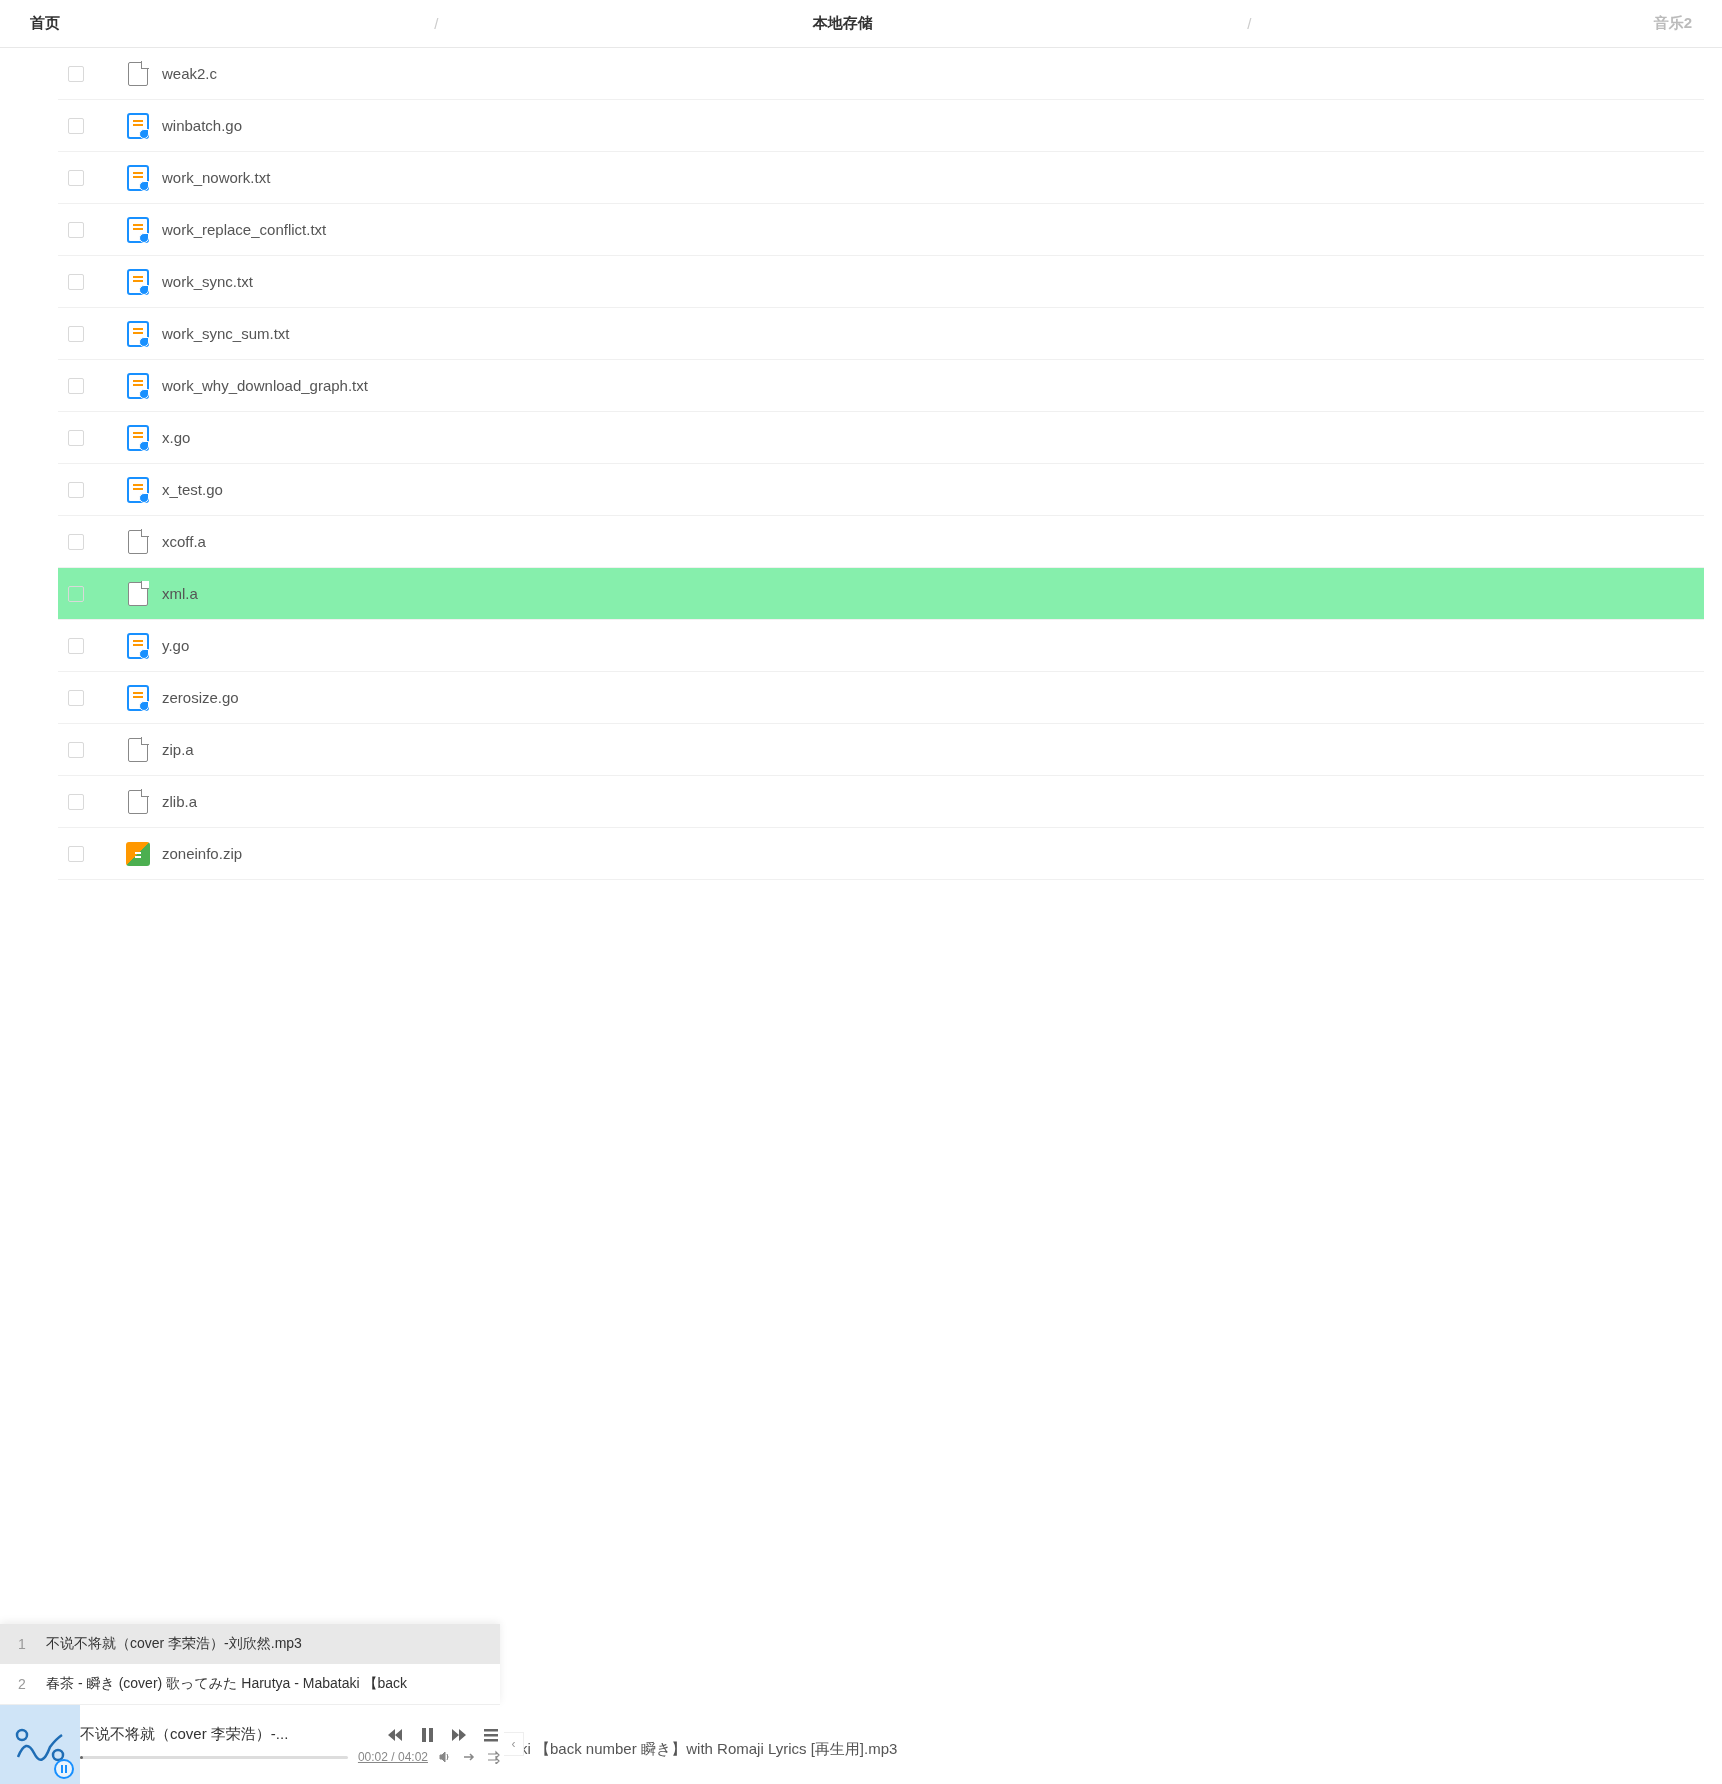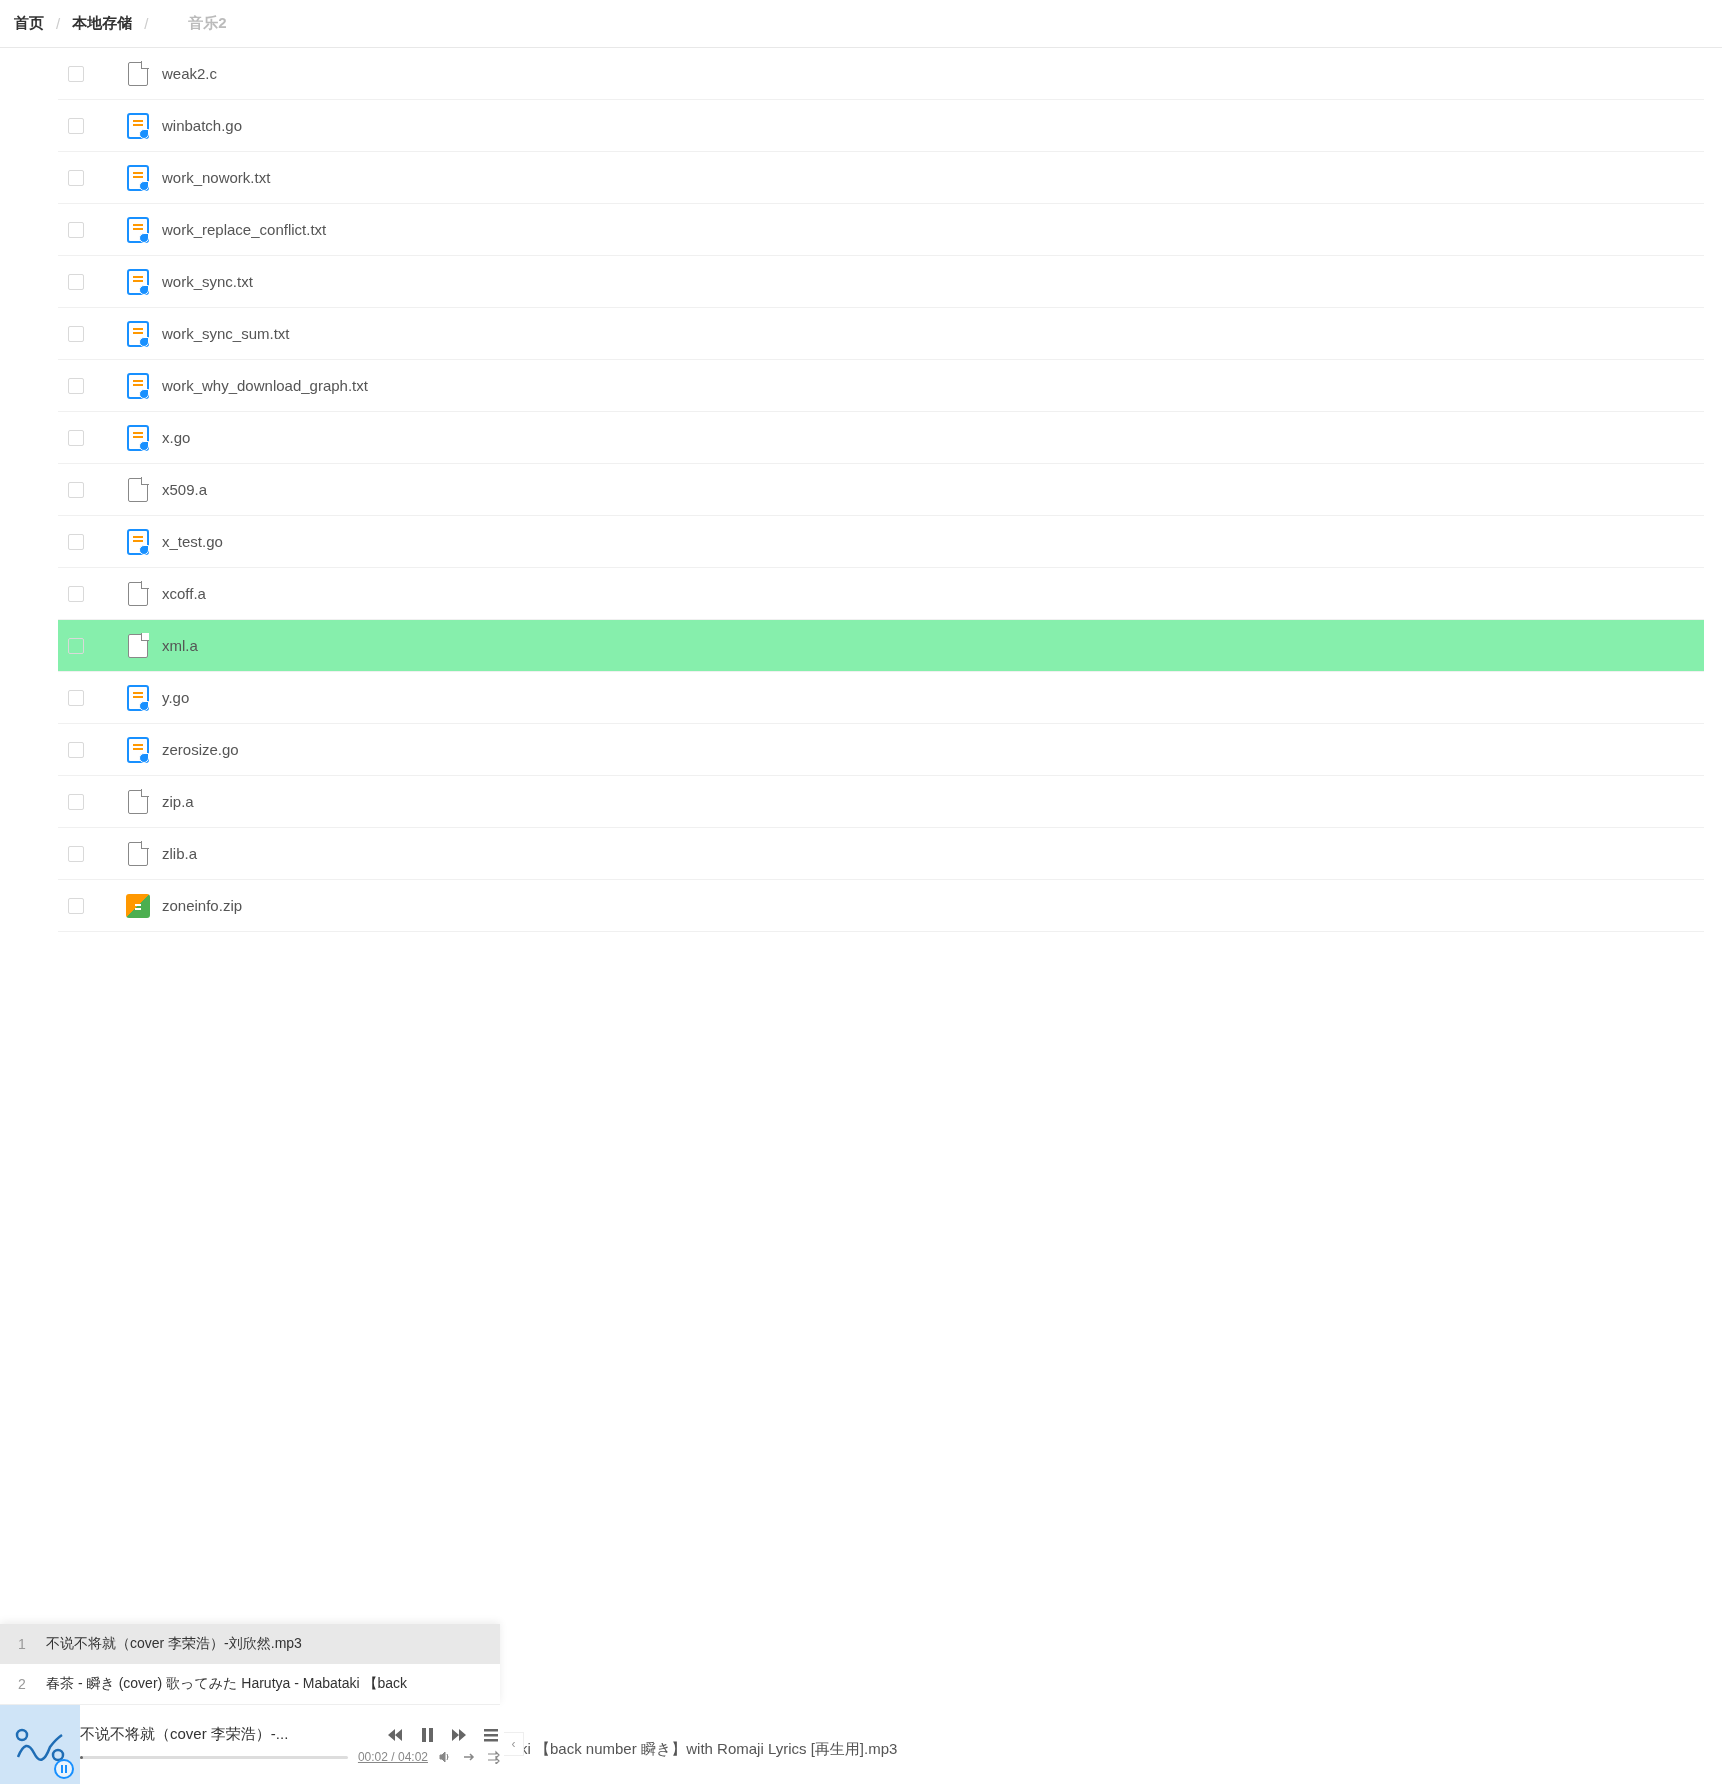--- a/index.html
+++ b/index.html
@@ -6,23 +6,24 @@
     body {
       font-family: -apple-system, BlinkMacSystemFont, "Segoe UI", "PingFang SC", "Microsoft YaHei", sans-serif;
       background: #fff;
       color: #333;
       font-size: 15px;
     }
     
     .breadcrumb {
       display: flex;
       align-items: center;
-      padding: 14px 14px;
+      padding: 14px 30px;
       border-bottom: 1px solid #e8e8e8;
-      gap: 12px;
+      gap: 18px;
+      justify-content: space-between;
     }
     .breadcrumb a, .breadcrumb span {
       color: #333;
       text-decoration: none;
       font-weight: 600;
       font-size: 15px;
     }
     .breadcrumb .sep {
       color: #ccc;
       font-weight: 400;
@@ -408,27 +409,20 @@
         <div class="icon-text"></div>
       </div>
       <div class="file-name">work_why_download_graph.txt</div>
     </div>
     <div class="file-row">
       <div class="checkbox"></div>
       <div class="file-icon">
         <div class="icon-text"></div>
       </div>
       <div class="file-name">x.go</div>
-    </div>
-    <div class="file-row">
-      <div class="checkbox"></div>
-      <div class="file-icon">
-        <div class="icon-generic"></div>
-      </div>
-      <div class="file-name">x509.a</div>
     </div>
     <div class="file-row">
       <div class="checkbox"></div>
       <div class="file-icon">
         <div class="icon-text"></div>
       </div>
       <div class="file-name">x_test.go</div>
     </div>
     <div class="file-row">
       <div class="checkbox"></div>

